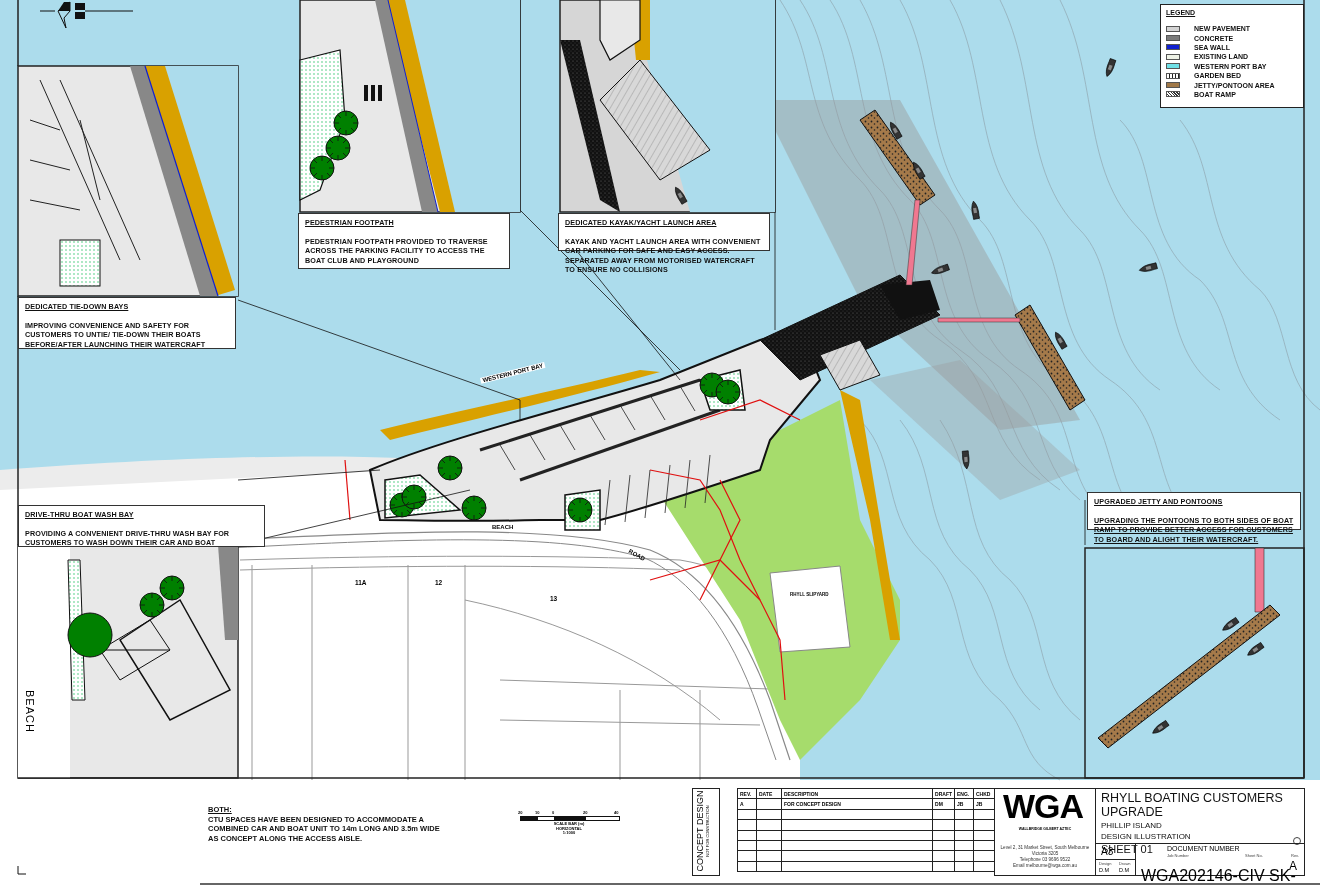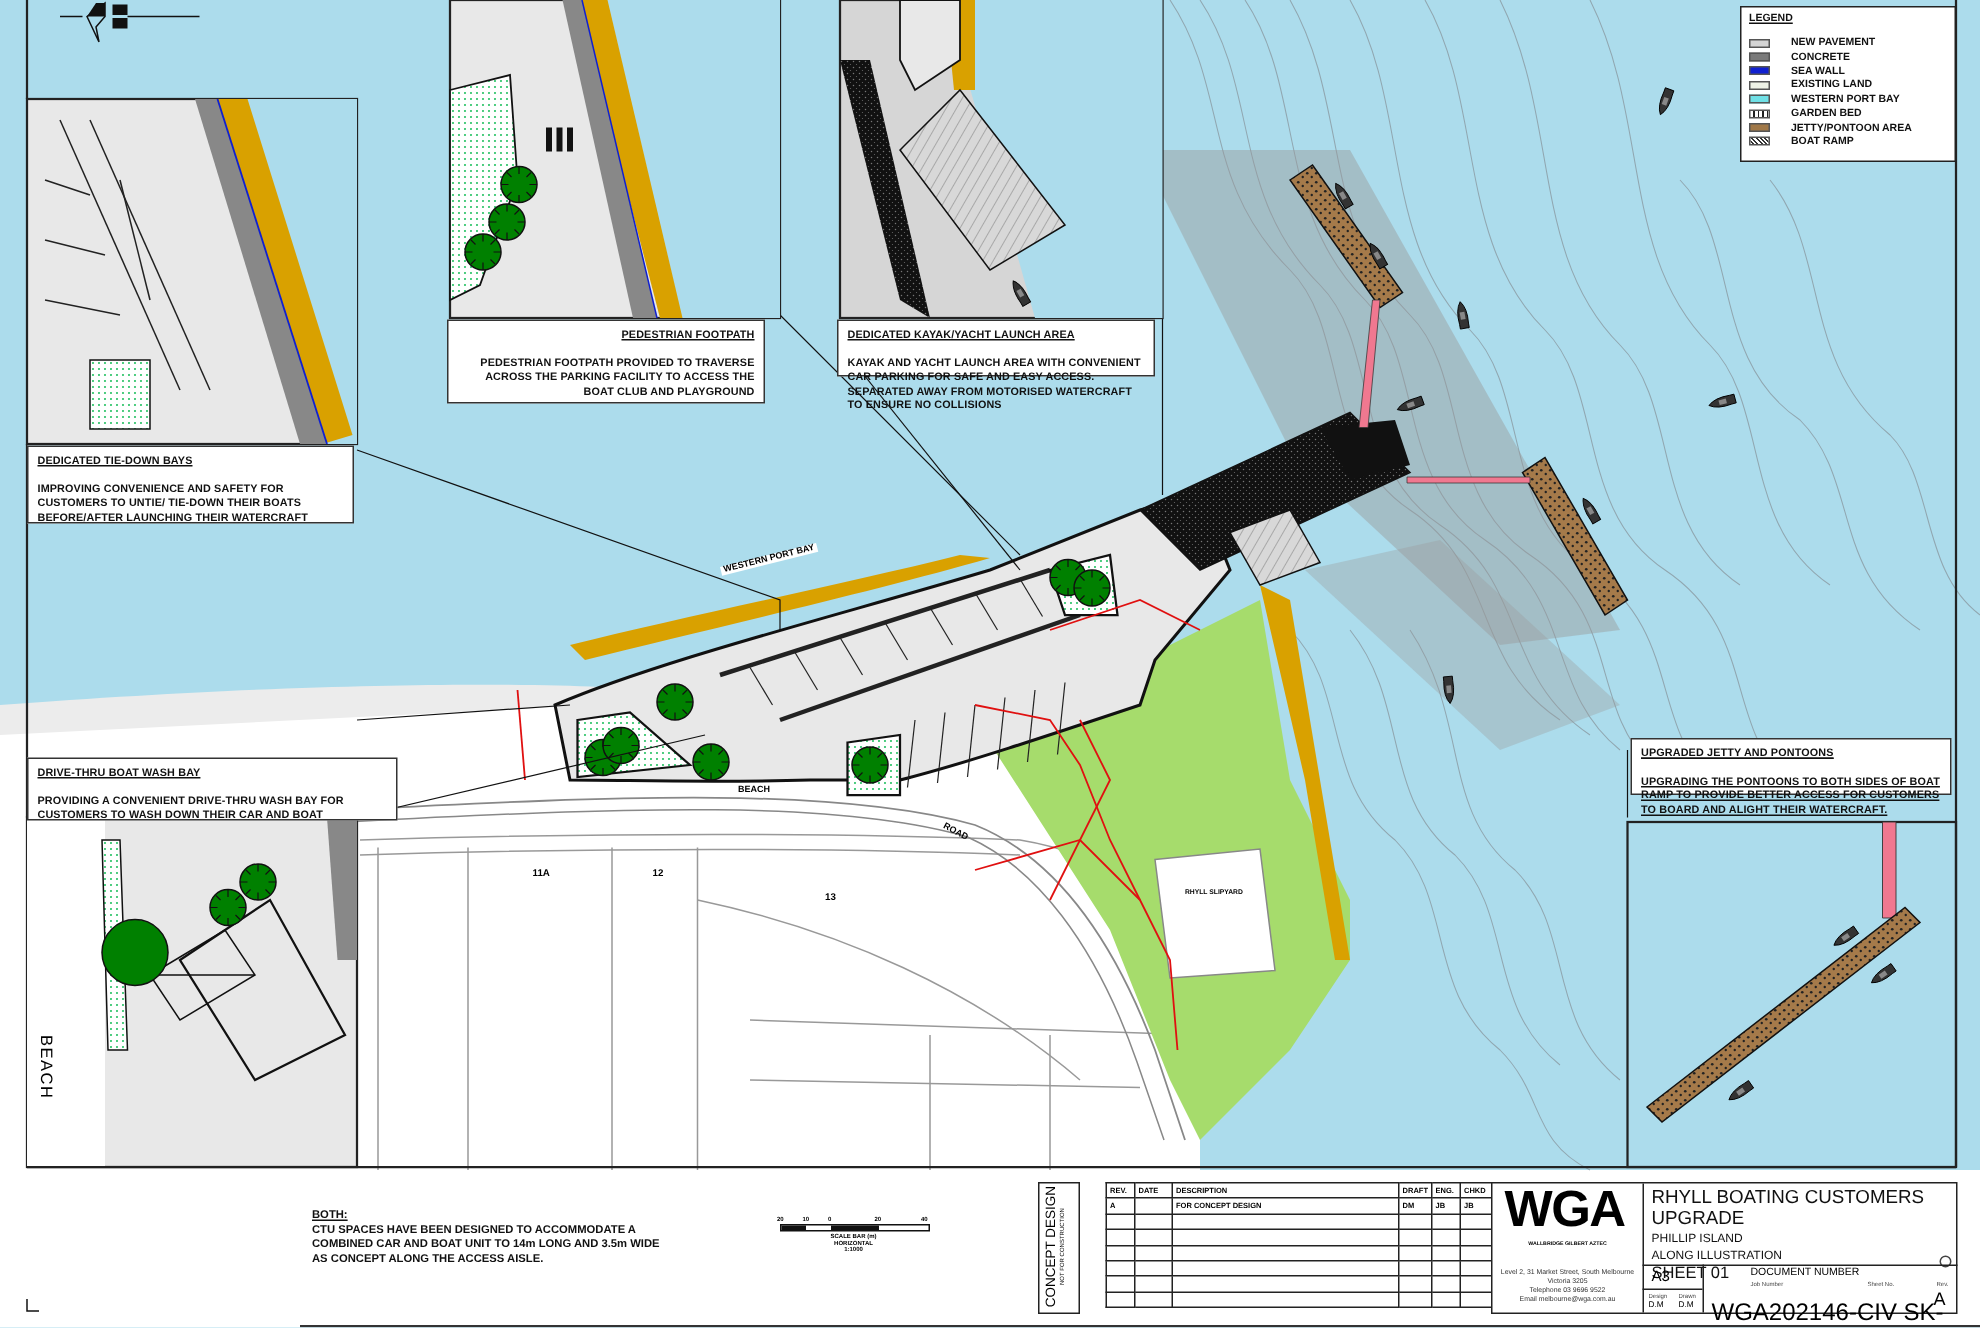--- a/index.html
+++ b/index.html
@@ -257,21 +257,21 @@
 </svg>
 
 <div class="abs" style="left:480px;top:378px;font-size:6px;font-weight:bold;background:#fff;padding:0 2px;transform:rotate(-14deg);transform-origin:left top;">WESTERN PORT BAY</div>
 <div class="abs" style="left:492px;top:524px;font-size:6px;font-weight:bold;">BEACH</div>
 <div class="abs" style="left:628px;top:552px;font-size:6px;font-weight:bold;transform:rotate(28deg);">ROAD</div>
 <div class="abs" style="left:355px;top:579px;font-size:6.5px;font-weight:bold;">11A</div>
 <div class="abs" style="left:435px;top:579px;font-size:6.5px;font-weight:bold;">12</div>
 <div class="abs" style="left:550px;top:595px;font-size:6.5px;font-weight:bold;">13</div>
 <div class="abs" style="left:36px;top:690px;font-size:11px;transform:rotate(90deg);transform-origin:left top;letter-spacing:1px;">BEACH</div>
 
-<div class="callout" style="left:298px;top:213px;width:212px;height:56px;text-align:right;">
+<div class="callout" style="left:298px;top:213px;width:212px;height:56px;">
   <span class="ttl">PEDESTRIAN FOOTPATH</span>
   <span>PEDESTRIAN FOOTPATH PROVIDED TO TRAVERSE ACROSS THE PARKING FACILITY TO ACCESS THE BOAT CLUB AND PLAYGROUND</span>
 </div>
 <div class="callout" style="left:558px;top:213px;width:212px;height:38px;">
   <span class="ttl">DEDICATED KAYAK/YACHT LAUNCH AREA</span>
   <span>KAYAK AND YACHT LAUNCH AREA WITH CONVENIENT CAR PARKING FOR SAFE AND EASY ACCESS. SEPARATED AWAY FROM MOTORISED WATERCRAFT TO ENSURE NO COLLISIONS</span>
 </div>
 <div class="callout" style="left:18px;top:297px;width:218px;height:52px;">
   <span class="ttl">DEDICATED TIE-DOWN BAYS</span>
   <span>IMPROVING CONVENIENCE AND SAFETY FOR CUSTOMERS TO UNTIE/ TIE-DOWN THEIR BOATS BEFORE/AFTER LAUNCHING THEIR WATERCRAFT</span>
@@ -427,21 +427,21 @@
       <div>Level 2, 31 Market Street, South Melbourne</div>
       <div>Victoria 3205</div>
       <div>Telephone 03 9696 9522</div>
       <div>Email melbourne@wga.com.au</div>
     </div>
   </div>
 
   <div class="abs" style="left:106px;top:2px;width:200px;">
     <div class="title1">RHYLL BOATING CUSTOMERS UPGRADE</div>
     <div class="title2" style="margin-top:2px;">PHILLIP ISLAND</div>
-    <div class="title2" style="margin-top:2px;">ALONG ILLUSTRATION</div>
+    <div class="title2" style="margin-top:2px;">DESIGN ILLUSTRATION</div>
     <div class="title1" style="font-size:11px;margin-top:2px;">SHEET 01</div>
   </div>
   <div class="abs" style="left:298px;top:48px;width:6px;height:6px;border-radius:50%;border:1px solid #444;"></div>
   <div class="abs" style="left:100px;top:54px;width:210px;border-top:1.5px solid #222;"></div>
   <div class="abs" style="left:140px;top:54px;height:32px;border-left:1px solid #222;"></div>
   <div class="abs" style="left:106px;top:57px;font-size:10px;">A3</div>
   <div class="abs" style="left:100px;top:70px;width:40px;border-top:1px solid #222;"></div>
   <div class="abs small" style="left:104px;top:72px;">Design</div>
   <div class="abs small" style="left:124px;top:72px;">Drawn</div>
   <div class="abs" style="left:104px;top:78px;font-size:5.5px;">D.M</div>

